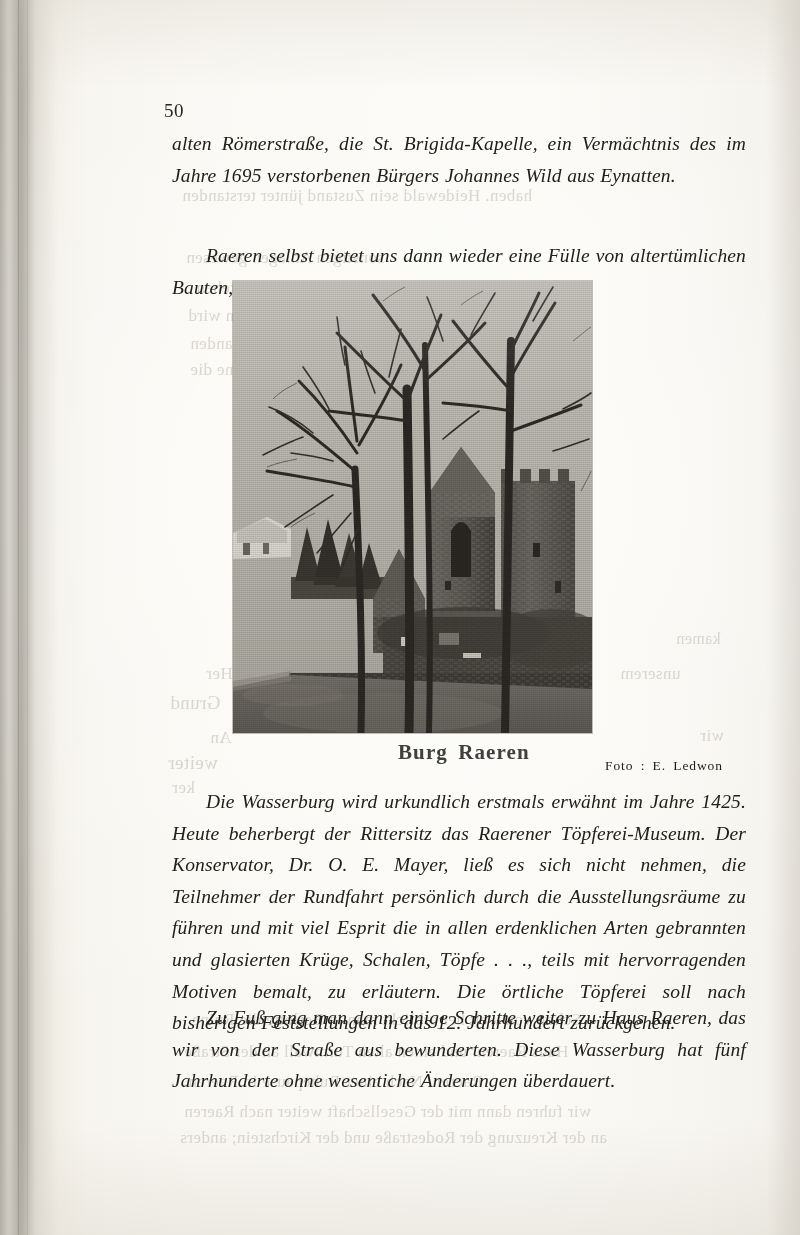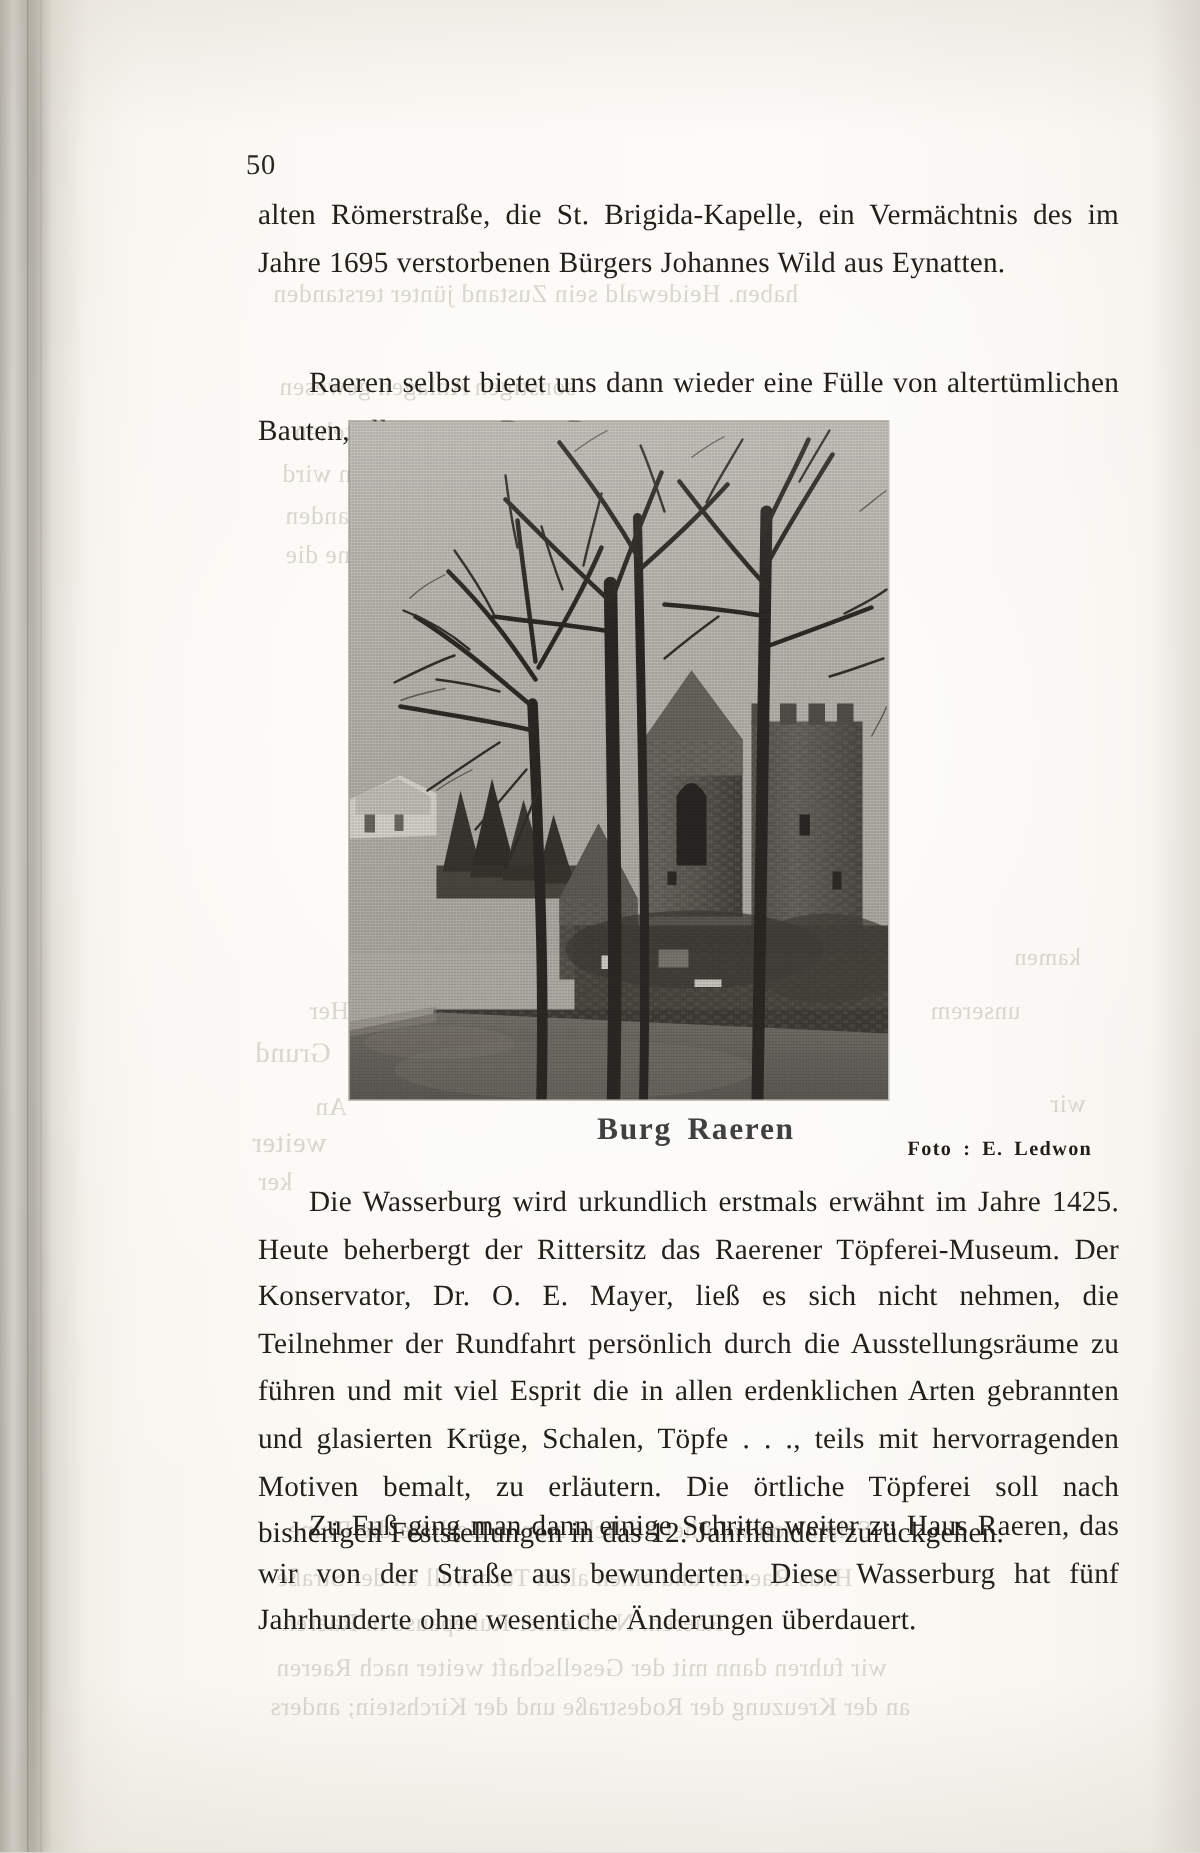--- a/index.html
+++ b/index.html
@@ -104,20 +104,21 @@
     position: absolute;
     margin: 0;
     width: 574px;
     font-size: 19.5px;
     line-height: 31.6px;
     color: #23201c;
     text-align: justify;
     text-align-last: left;
     word-spacing: 0.5px;
     letter-spacing: 0.15px;
+    font-style: italic;
   }
   p.body.indent { text-indent: 34px; }
 
   
   .photo-frame {
     position: absolute;
     left: 233px;
     top: 281px;
     width: 359px;
     height: 452px;
@@ -152,21 +153,21 @@
     font-weight: bold;
     color: #404040;
     letter-spacing: 1.1px;
     word-spacing: 4px;
   }
   .credit {
     position: absolute;
     left: 605px;
     top: 758px;
     font-size: 13.5px;
-    font-weight: bold;
+    font-weight: normal;
     color: #201d19;
     letter-spacing: 0.9px;
     word-spacing: 3px;
   }
 </style>
 </head>
 <body>
 
 <div class="scan">
 

